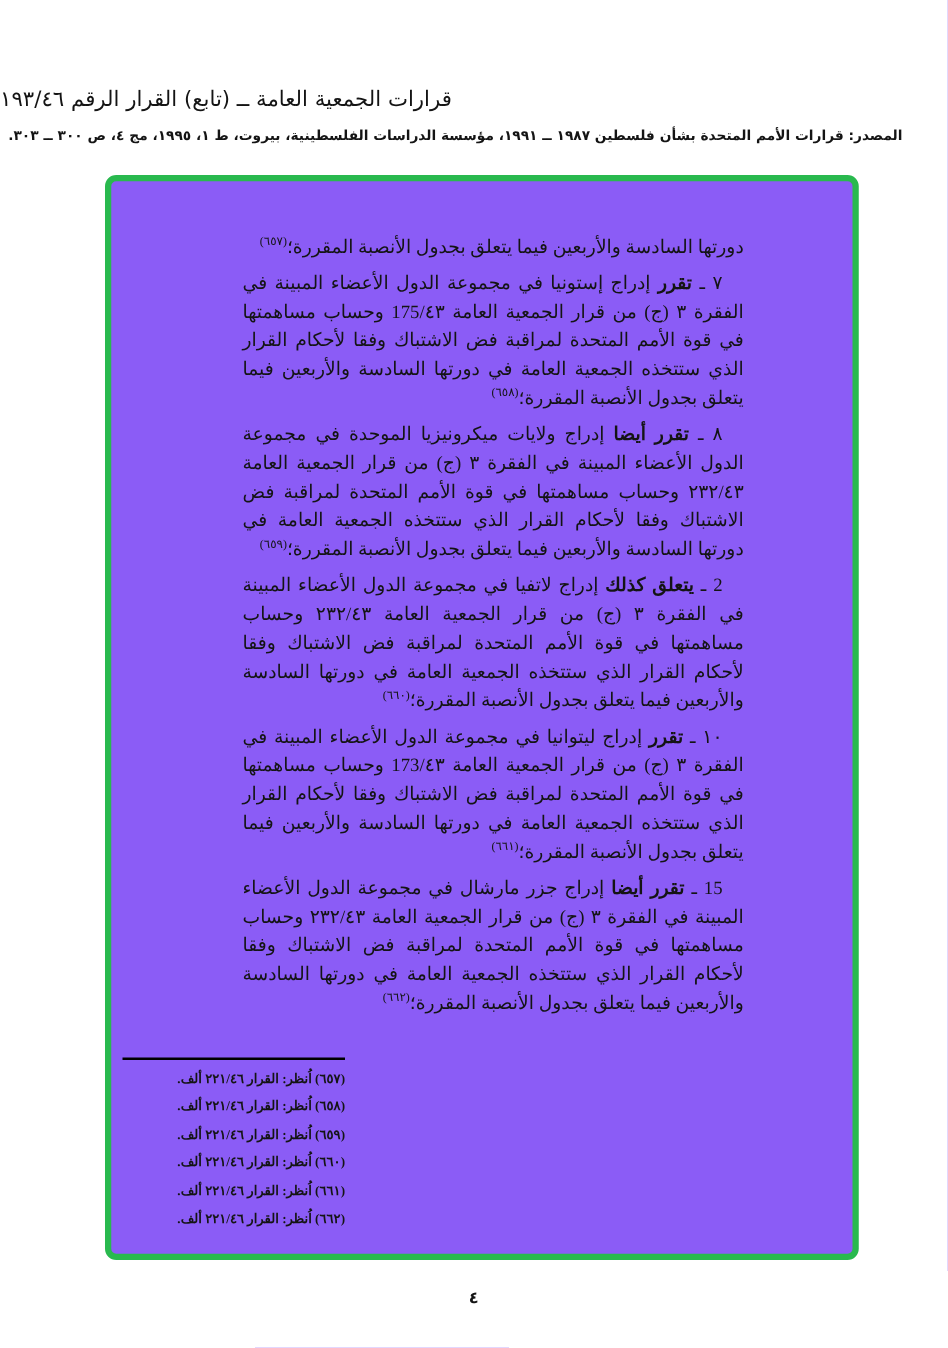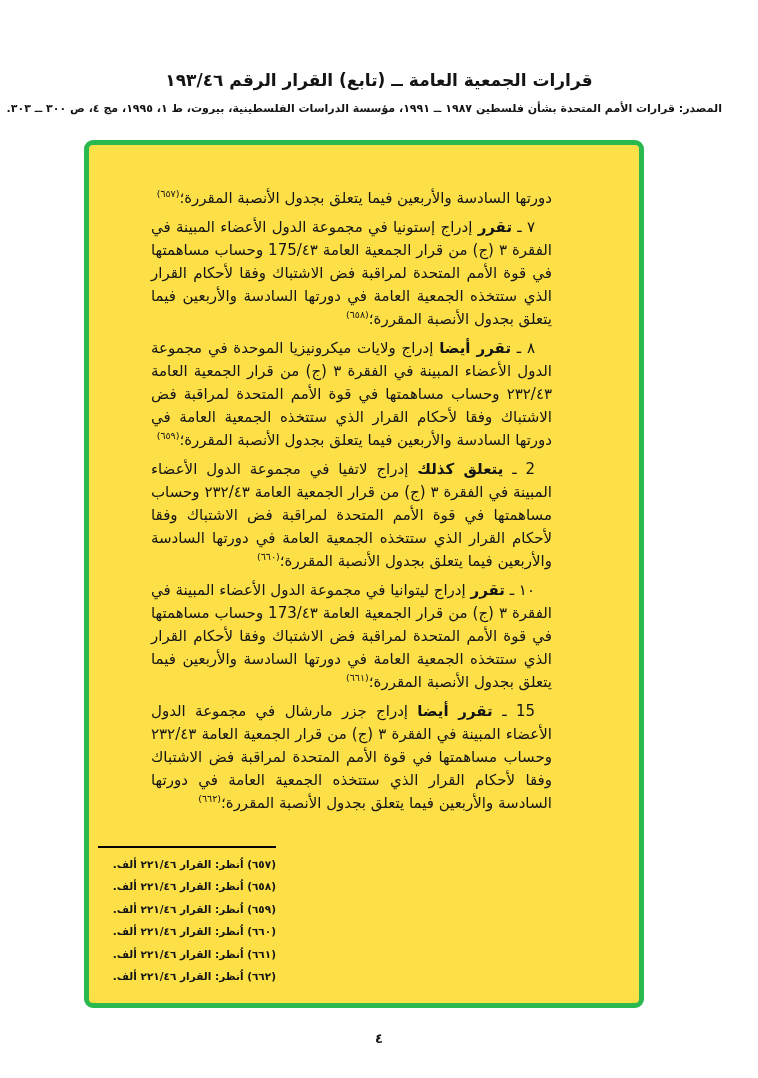--- a/index.html
+++ b/index.html
@@ -5,33 +5,34 @@
   * { margin:0; padding:0; box-sizing:border-box; }
   html,body { width:758px; height:1078px; background:#ffffff; overflow:hidden; }
   body {
     position:relative;
     font-family:"DejaVu Sans", sans-serif;
     color:#141414;
     direction:rtl;
   }
   .page-title {
     position:absolute; top:70px; left:0; right:0;
-    text-align:center; font-size:17px; font-weight:bold;
+    text-align:left; font-size:17px; font-weight:normal;
     letter-spacing:0;
   }
   .source-line {
     position:absolute; top:102px; right:36px; left:30px;
     font-size:11px; font-weight:bold; white-space:nowrap;
     text-align:center;
   }
   .frame {
     position:absolute; top:140px; left:84px;
-    width:560px; height:868px;
+    width:603px; height:868px;
     border:5px solid #29b94e; border-radius:9px;
-    background:#fde047;
+    background:#8b5cf6;
+    font-family:Liberation Serif, serif;
   }
   .body-text {
     position:absolute; top:42px; right:87px; width:401px;
     font-size:15px; line-height:23px;
     text-align:justify; text-align-last:right;
   }
   .body-text p { margin-bottom:6px; }
   .body-text p.numbered { text-indent:17px; }
   .verb { font-weight:bold; }
   .fref {

